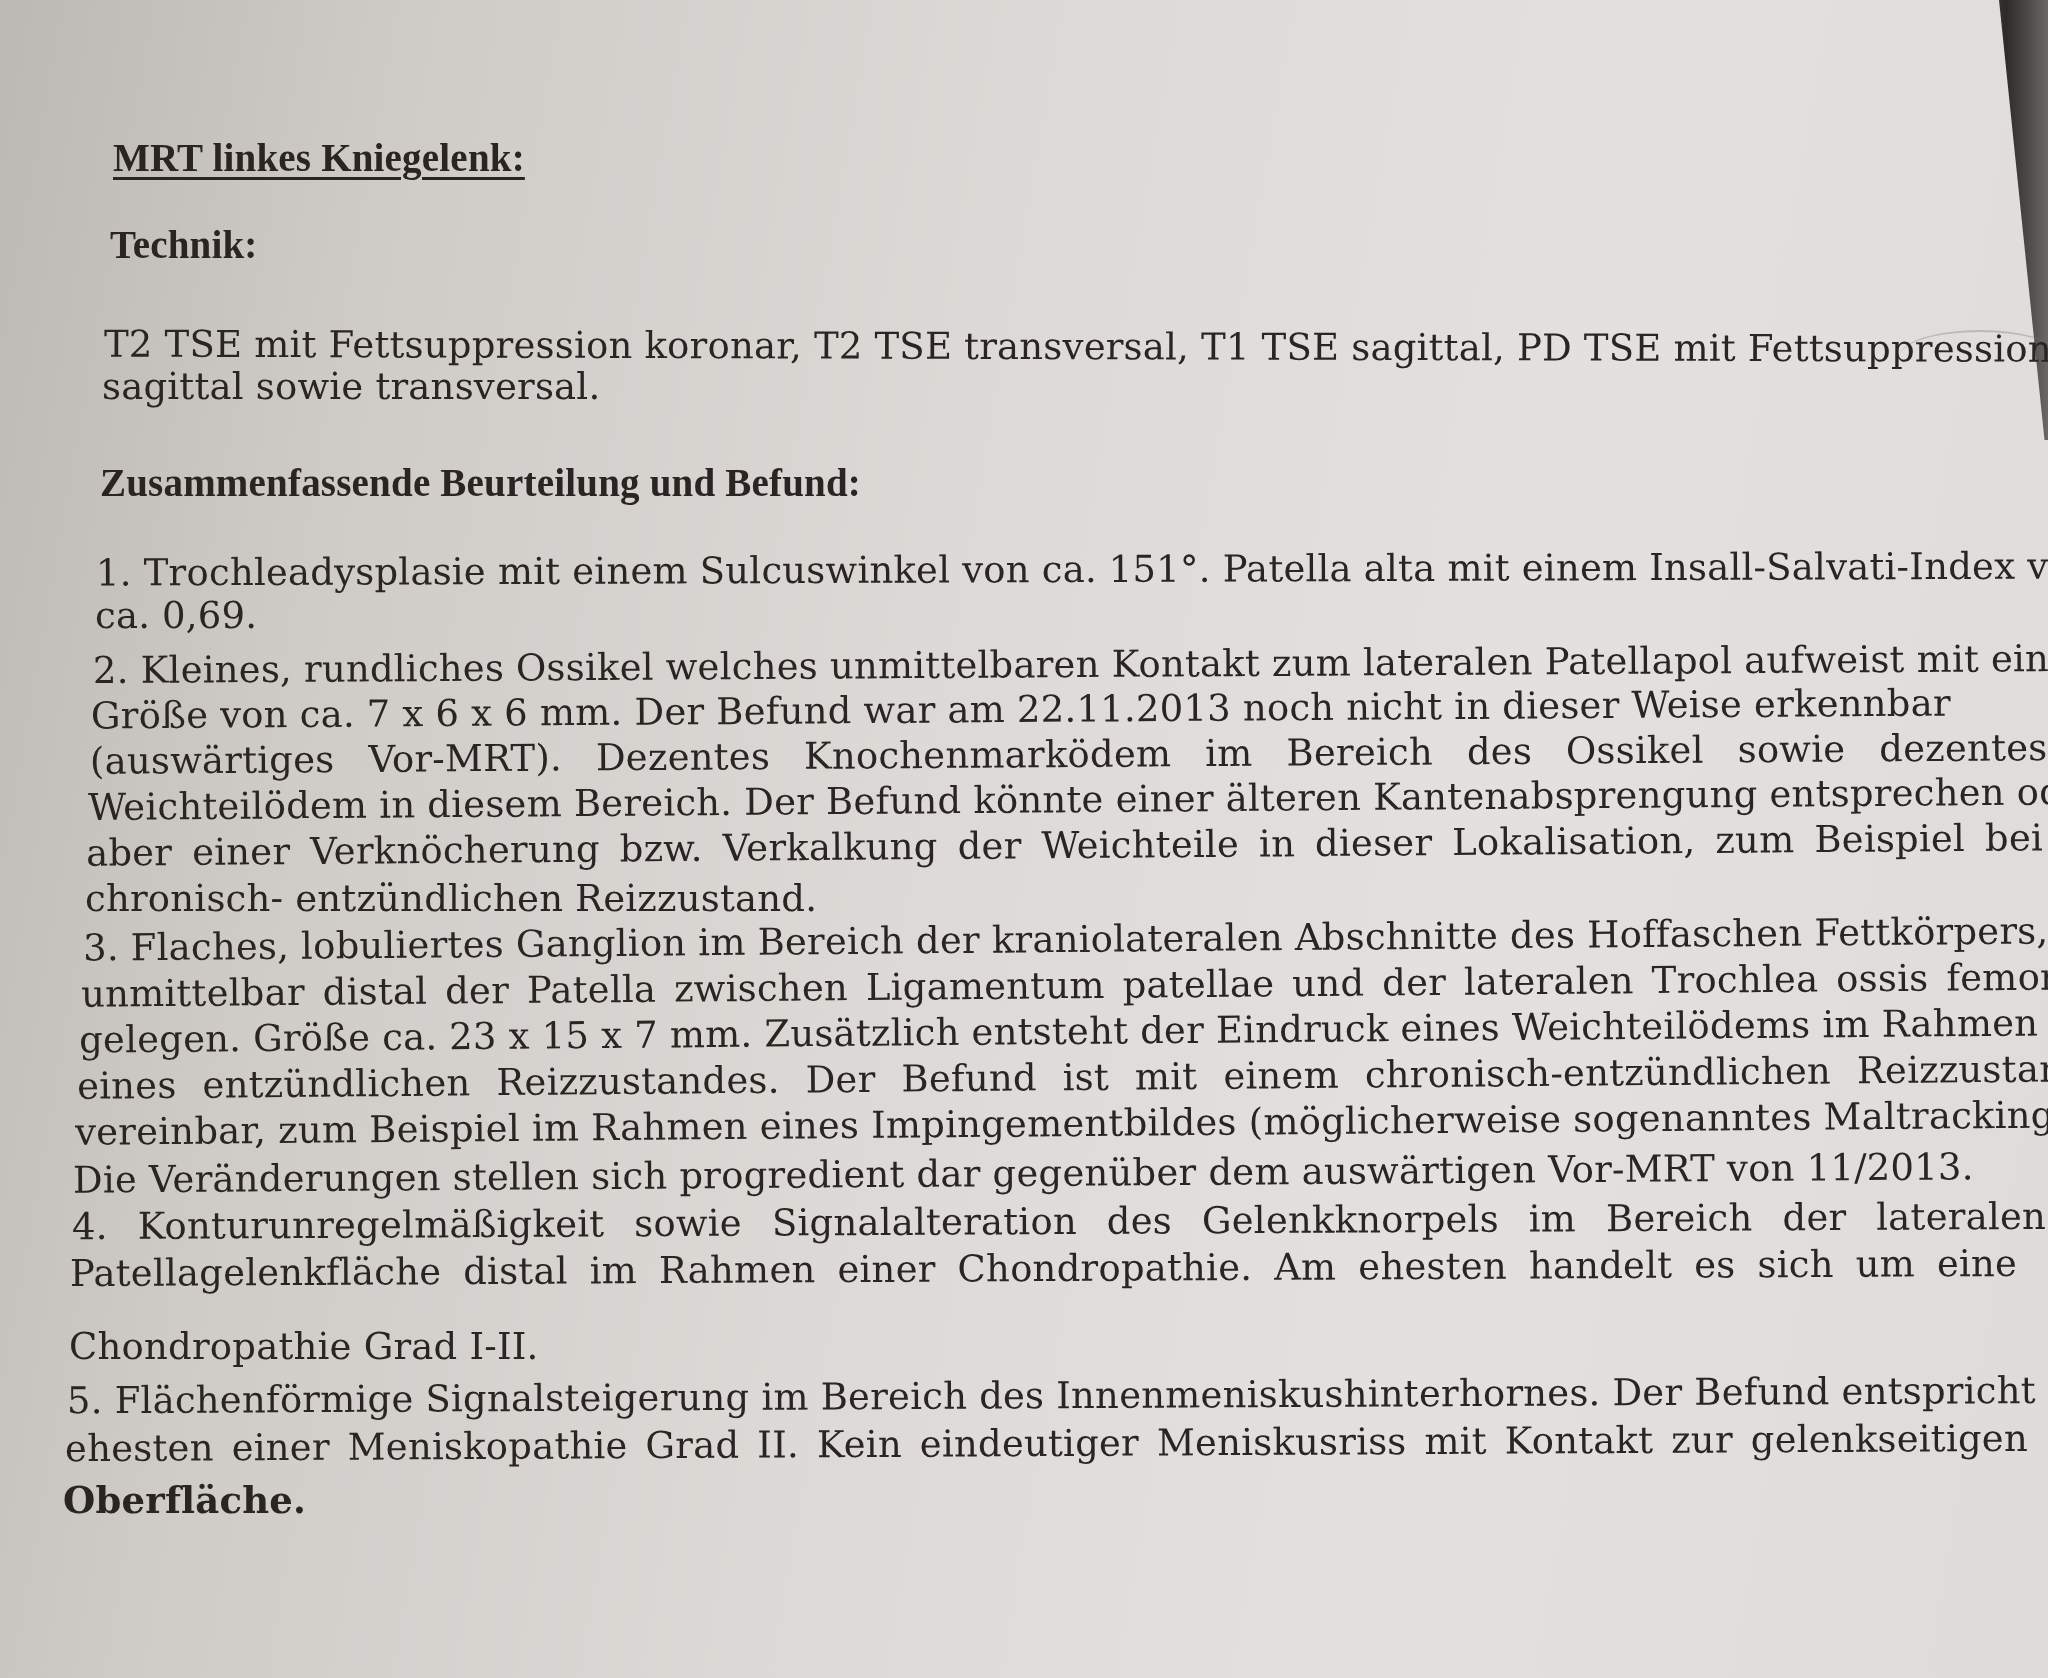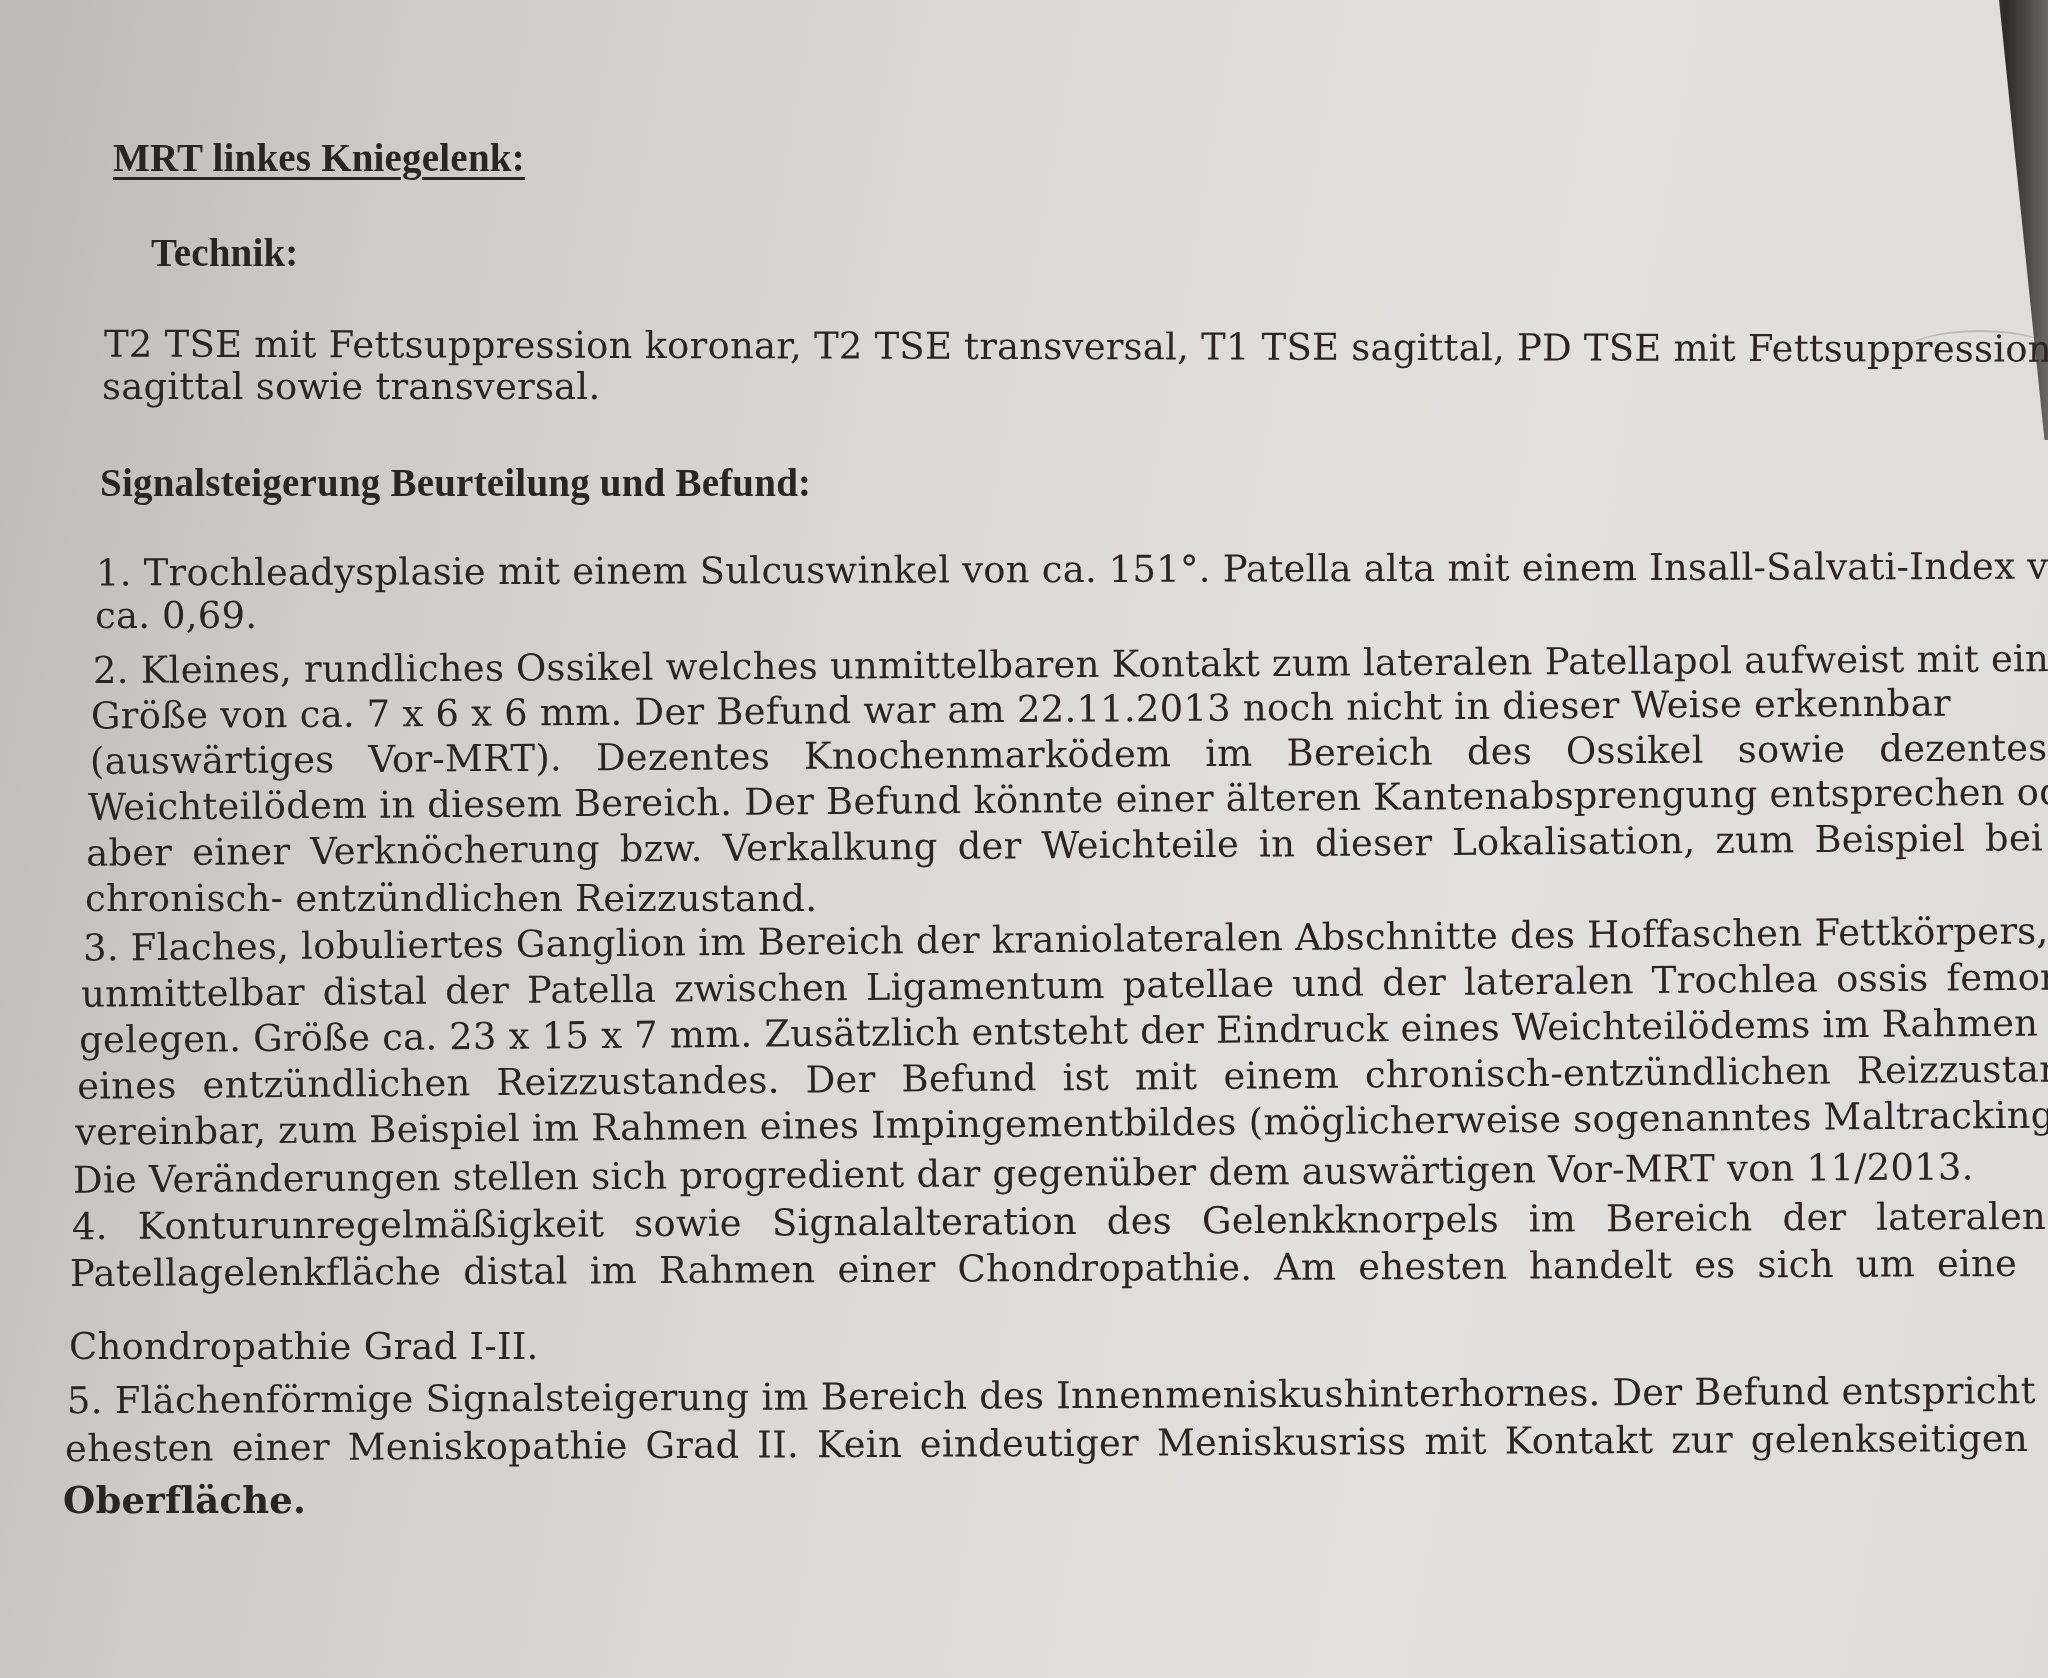--- a/index.html
+++ b/index.html
@@ -27,26 +27,26 @@
   .title { text-decoration: underline; text-decoration-thickness: 3px; text-underline-offset: 6px; }
 </style>
 </head>
 <body>
 
 <div class="paper"></div>
 <div class="edge-dark"></div>
 <div class="fold"></div>
 
 <div class="line heading title" style="left:113px; top:135px;">MRT linkes Kniegelenk:</div>
-<div class="line heading" style="left:110px; top:230px;margin-left:41px;">Technik:</div>
+<div class="line heading" style="left:110px; top:222px;">Technik:</div>
 
 <div class="line" style="left:104px; top:325px; width:1805px; transform:rotate(0.15deg);">T2 TSE mit Fettsuppression koronar, T2 TSE transversal, T1 TSE sagittal, PD TSE mit Fettsuppression</div>
 <div class="line" style="left:102px; top:365px;">sagittal sowie transversal.</div>
 
-<div class="line heading" style="left:100px; top:460px;">Signalsteigerung Beurteilung und Befund:</div>
+<div class="line heading" style="left:100px; top:460px;">Zusammenfassende Beurteilung und Befund:</div>
 
 <div class="line" style="left:96px; top:548px; transform:rotate(-0.2deg);">1. Trochleadysplasie mit einem Sulcuswinkel von ca. 151°. Patella alta mit einem Insall-Salvati-Index von</div>
 <div class="line" style="left:95px; top:594px;">ca. 0,69.</div>
 <div class="line" style="left:93px; top:643px; transform:rotate(-0.35deg);">2. Kleines, rundliches Ossikel welches unmittelbaren Kontakt zum lateralen Patellapol aufweist mit einer</div>
 <div class="line" style="left:91px; top:688px; transform:rotate(-0.4deg);">Größe von ca. 7 x 6 x 6 mm. Der Befund war am 22.11.2013 noch nicht in dieser Weise erkennbar</div>
 <div class="line" style="left:90px; top:733px; transform:rotate(-0.4deg); word-spacing:22px;">(auswärtiges Vor-MRT). Dezentes Knochenmarködem im Bereich des Ossikel sowie dezentes</div>
 <div class="line" style="left:88px; top:778px; transform:rotate(-0.45deg);">Weichteilödem in diesem Bereich. Der Befund könnte einer älteren Kantenabsprengung entsprechen oder</div>
 <div class="line" style="left:86px; top:824px; transform:rotate(-0.45deg); word-spacing:8px;">aber einer Verknöcherung bzw. Verkalkung der Weichteile in dieser Lokalisation, zum Beispiel bei</div>
 <div class="line" style="left:85px; top:877px;">chronisch- entzündlichen Reizzustand.</div>
 <div class="line" style="left:83px; top:918px; transform:rotate(-0.5deg);">3. Flaches, lobuliertes Ganglion im Bereich der kraniolateralen Abschnitte des Hoffaschen Fettkörpers,</div>

